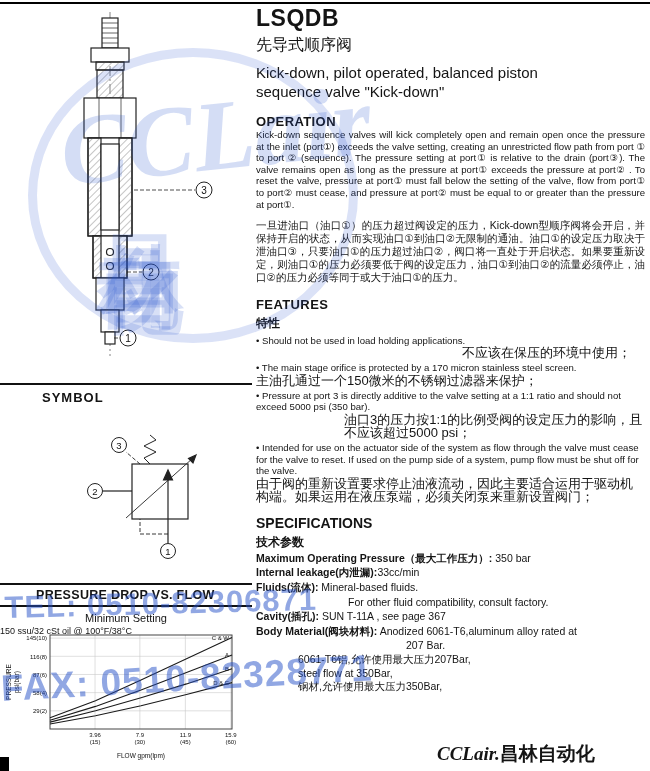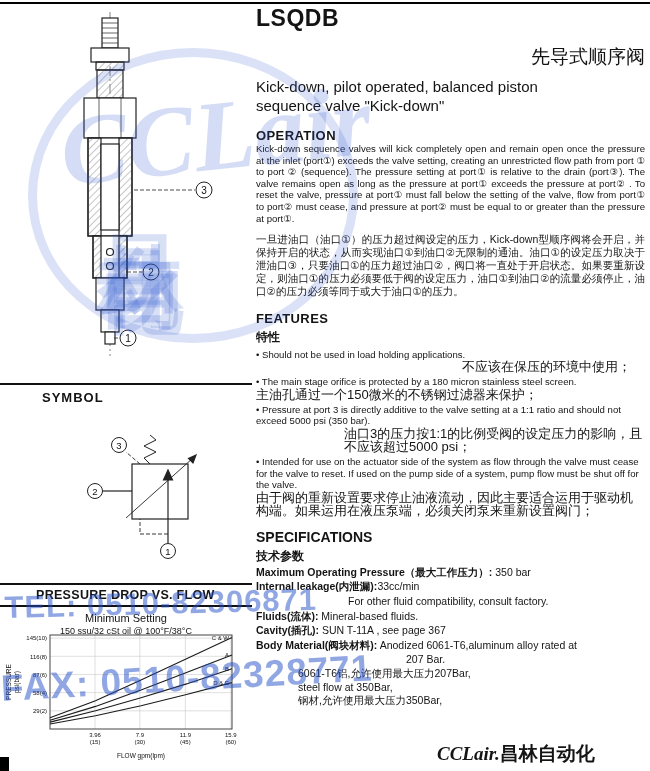--- a/index.html
+++ b/index.html
@@ -13,27 +13,27 @@
   
   #valve-svg  { position:absolute; left:0; top:4px;  width:250px; height:375px; }
   #symbol-head{ position:absolute; left:0; top:383px; width:252px; border-top:2px solid #111;
                 font-weight:700; font-size:13px; letter-spacing:1px; padding:5px 0 2px 42px; }
   #symbol-svg { position:absolute; left:0; top:406px; width:250px; height:160px; }
 
   #chart-block{ position:absolute; left:0; top:583px; width:252px; }
   .rule-head  { border-top:2px solid #111; border-bottom:2px solid #111; font-weight:700;
                 font-size:12.5px; padding:3px 0 3px 36px; letter-spacing:0.3px; }
   .chart-sub1 { font-size:11px; text-align:center; margin-top:5px; }
-  .chart-sub2 { font-size:9px;  text-align:center; margin-top:2px; }
+  .chart-sub2 { font-size:9px;  text-align:left; margin-top:2px; }
   #chart-svg  { position:absolute; left:4px; top:629px; width:238px; height:132px; }
 
   
   #right-col { position:absolute; left:256px; top:5px; width:389px; height:762px; overflow:hidden; }
   .model     { font-size:23px; font-weight:700; letter-spacing:0.5px; }
-  .title-cn  { font-size:19px; margin-top:12px;text-align:right; }
+  .title-cn  { font-size:16px; margin-top:3px; }
   .title-en  { font-size:15px; line-height:19px; margin-top:7px; }
   .sec-head  { font-size:13px; font-weight:700; margin-top:13px; letter-spacing:0.4px; }
   .sec-head-cn { font-size:12px; font-weight:700; margin-top:3px; }
   .op-en { font-size:9.6px;  line-height:11.6px; text-align:justify; margin-top:0; }
   .op-cn { font-size:10.5px; line-height:12.9px; text-align:justify; margin-top:9px; }
   .feat      { margin-top:3px; }
   .feat-en   { font-size:9.6px; line-height:11.6px; }
   .feat-en::before { content:"• "; }
   .feat-cn   { font-size:13px; line-height:13px; }
   .cn-right  { text-align:right; padding-right:14px; }
@@ -200,39 +200,39 @@
   <div class="op-cn">一旦进油口（油口①）的压力超过阀设定的压力，Kick-down型顺序阀将会开启，并保持开启的状态，从而实现油口①到油口②无限制的通油。油口①的设定压力取决于泄油口③，只要油口①的压力超过油口②，阀口将一直处于开启状态。如果要重新设定，则油口①的压力必须要低于阀的设定压力，油口①到油口②的流量必须停止，油口②的压力必须等同于或大于油口①的压力。</div>
 
   <div class="sec-head">FEATURES</div>
   <div class="sec-head-cn">特性</div>
 
   <div class="feat">
     <div class="feat-en">Should not be used in load holding applications.</div>
     <div class="feat-cn cn-right">不应该在保压的环境中使用；</div>
   </div>
   <div class="feat">
-    <div class="feat-en">The main stage orifice is protected by a 180 micron stainless steel screen.</div>
+    <div class="feat-en">The main stage orifice is protected by a 170 micron stainless steel screen.</div>
     <div class="feat-cn">主油孔通过一个150微米的不锈钢过滤器来保护；</div>
   </div>
   <div class="feat">
     <div class="feat-en">Pressure at port 3 is directly additive to the valve setting at a 1:1 ratio and should not exceed 5000 psi (350 bar).</div>
     <div class="feat-cn cn-indent">油口3的压力按1:1的比例受阀的设定压力的影响，且不应该超过5000 psi；</div>
   </div>
   <div class="feat">
     <div class="feat-en">Intended for use on the actuator side of the system as flow through the valve must cease for the valve to reset. If used on the pump side of a system, pump flow must be shut off for the valve.</div>
     <div class="feat-cn">由于阀的重新设置要求停止油液流动，因此主要适合运用于驱动机构端。如果运用在液压泵端，必须关闭泵来重新设置阀门；</div>
   </div>
 
   <div class="spec-head">SPECIFICATIONS</div>
   <div class="sec-head-cn">技术参数</div>
 
   <div class="spec-row"><span class="spec-label">Maximum Operating Pressure（最大工作压力）:</span> <span>350 bar</span></div>
   <div class="spec-row"><span class="spec-label">Internal leakage(内泄漏):</span><span>33cc/min</span></div>
+  <div class="spec-row"><span class="spec-label">Fluids(流体):</span> <span>Mineral-based fluids.</span></div>
   <div class="spec-row indent-a"><span>For other fluid compatibility, consult factory.</span></div>
-  <div class="spec-row"><span class="spec-label">Fluids(流体):</span> <span>Mineral-based fluids.</span></div>
   <div class="spec-row"><span class="spec-label">Cavity(插孔):</span> <span>SUN T-11A , see page 367</span></div>
   <div class="spec-row"><span class="spec-label">Body Material(阀块材料):</span> <span>Anodized 6061-T6,aluminum alloy rated at</span></div>
   <div class="spec-row indent-b"><span>207 Bar.</span></div>
 
   <div class="spec-note">6061-T6铝,允许使用最大压力207Bar,</div>
   <div class="spec-note">steel flow at 350Bar,</div>
   <div class="spec-note">钢材,允许使用最大压力350Bar,</div>
 </div>
 
 <div id="footer-logo">

